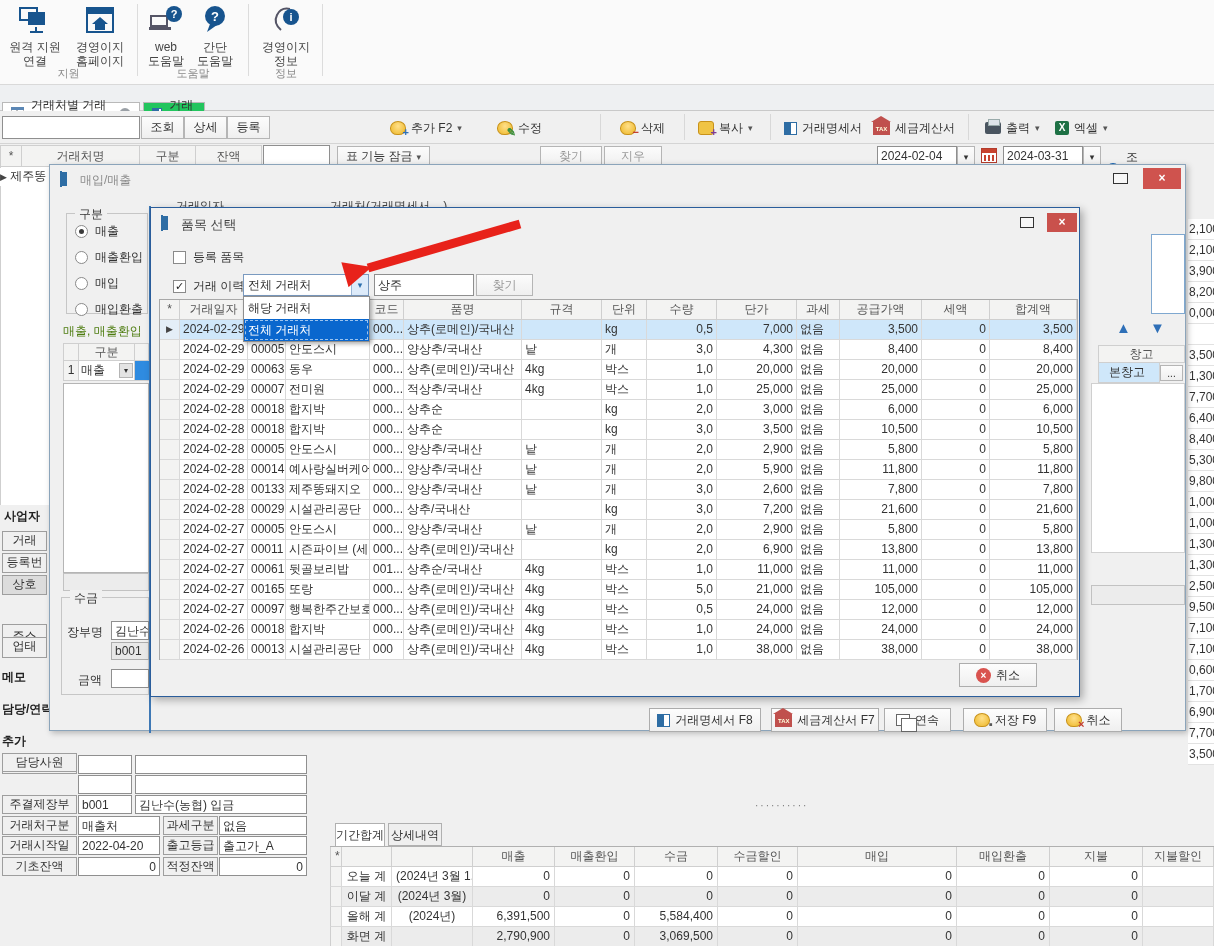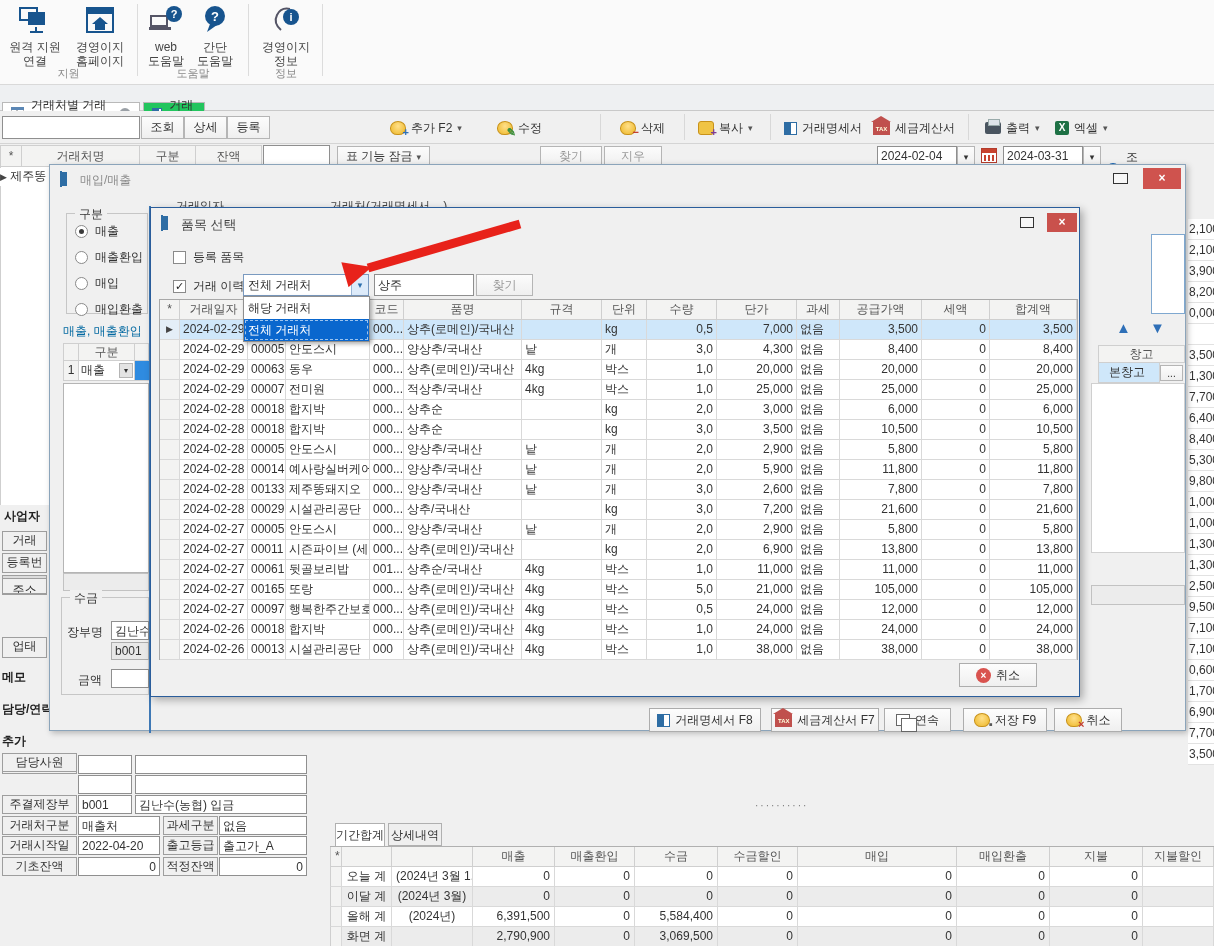--- a/index.html
+++ b/index.html
@@ -230,21 +230,21 @@
   <div class="abs mag" style="left:1106px;top:148px"></div>
   <div class="abs" style="left:1126px;top:149px">조</div>
 
   <div class="abs" style="left:0;top:167px;width:49px;height:338px;background:#fff;border-left:1px solid #cfcfcf"></div>
   <div class="abs" style="left:0;top:168px;width:49px;height:18px;overflow:hidden;white-space:nowrap;background:#fff"><span style="color:#444;font-size:9px">▶</span> <span>제주똥</span></div>
 
   <div class="abs bold" style="left:4px;top:508px">사업자</div>
   <div class="abs glabel" style="left:2px;top:531px;width:45px;height:20px">거래</div>
   <div class="abs glabel" style="left:2px;top:553px;width:45px;height:20px">등록번</div>
   <div class="abs glabel" style="left:2px;top:575px;width:45px;height:20px;background:#dcdcdc">상호</div>
-  <div class="abs glabel" style="left:2px;top:578px;width:45px;height:16px;line-height:22px">주소</div>
+  <div class="abs glabel" style="left:2px;top:624px;width:45px;height:16px;line-height:22px">주소</div>
   <div class="abs glabel" style="left:2px;top:637px;width:45px;height:21px">업태</div>
   <div class="abs bold" style="left:2px;top:669px">메모</div>
   <div class="abs bold" style="left:2px;top:701px;width:47px;overflow:hidden;white-space:nowrap">담당/연락</div>
   <div class="abs bold" style="left:2px;top:733px">추가</div>
 
   <div>
     <div class="abs glabel" style="left:2px;top:755px;width:75px;height:19px">거래처분류</div>
     <div class="abs input" style="left:78px;top:755px;width:54px;height:19px"><span></span></div>
     <div class="abs input" style="left:135px;top:755px;width:172px;height:19px"><span></span></div>
     <div class="abs glabel" style="left:2px;top:753px;width:75px;height:19px">담당사원</div>
@@ -398,21 +398,21 @@
         </div>
       <div class="radio abs" style="left:8px;top:61px">
           <span class="rdot"></span>
           <span>매입</span>
         </div>
       <div class="radio abs" style="left:8px;top:87px">
           <span class="rdot"></span>
           <span>매입환출</span>
         </div>
     </div>
-    <div class="abs" style="left:13px;top:158px;color:#0369a1">매출, 매출환입</div>
+    <div class="abs" style="left:13px;top:158px;color:#4d7c0f">매출, 매출환입</div>
     <div class="abs" style="left:13px;top:178px;width:86px">
       <div style="display:grid;grid-template-columns:16px 56px 14px">
         <span class="hcell" style="border-left:1px solid #cfcfcf;height:18px;line-height:17px"></span>
         <span class="hcell" style="height:18px;line-height:17px">구분</span>
         <span class="hcell" style="height:18px;line-height:17px"></span>
       </div>
       <div style="display:grid;grid-template-columns:16px 56px 14px">
         <span style="background:#f3f3f2;border:1px solid #cfcfcf;border-top:none;text-align:center;height:20px;line-height:19px">1</span>
         <span style="background:#fff;border-bottom:1px solid #cfcfcf;border-right:1px solid #cfcfcf;height:20px;line-height:19px;padding:0 2px;position:relative"><span>매출</span><i class="abs" style="right:1px;top:2px;width:14px;height:15px;background:#e4e4e4;border:1px solid #b5b5b5;font-size:8px;font-style:normal;text-align:center;line-height:14px">▾</i></span>
         <span style="background:#2f8be0;border-bottom:1px solid #cfcfcf;height:20px"></span>

